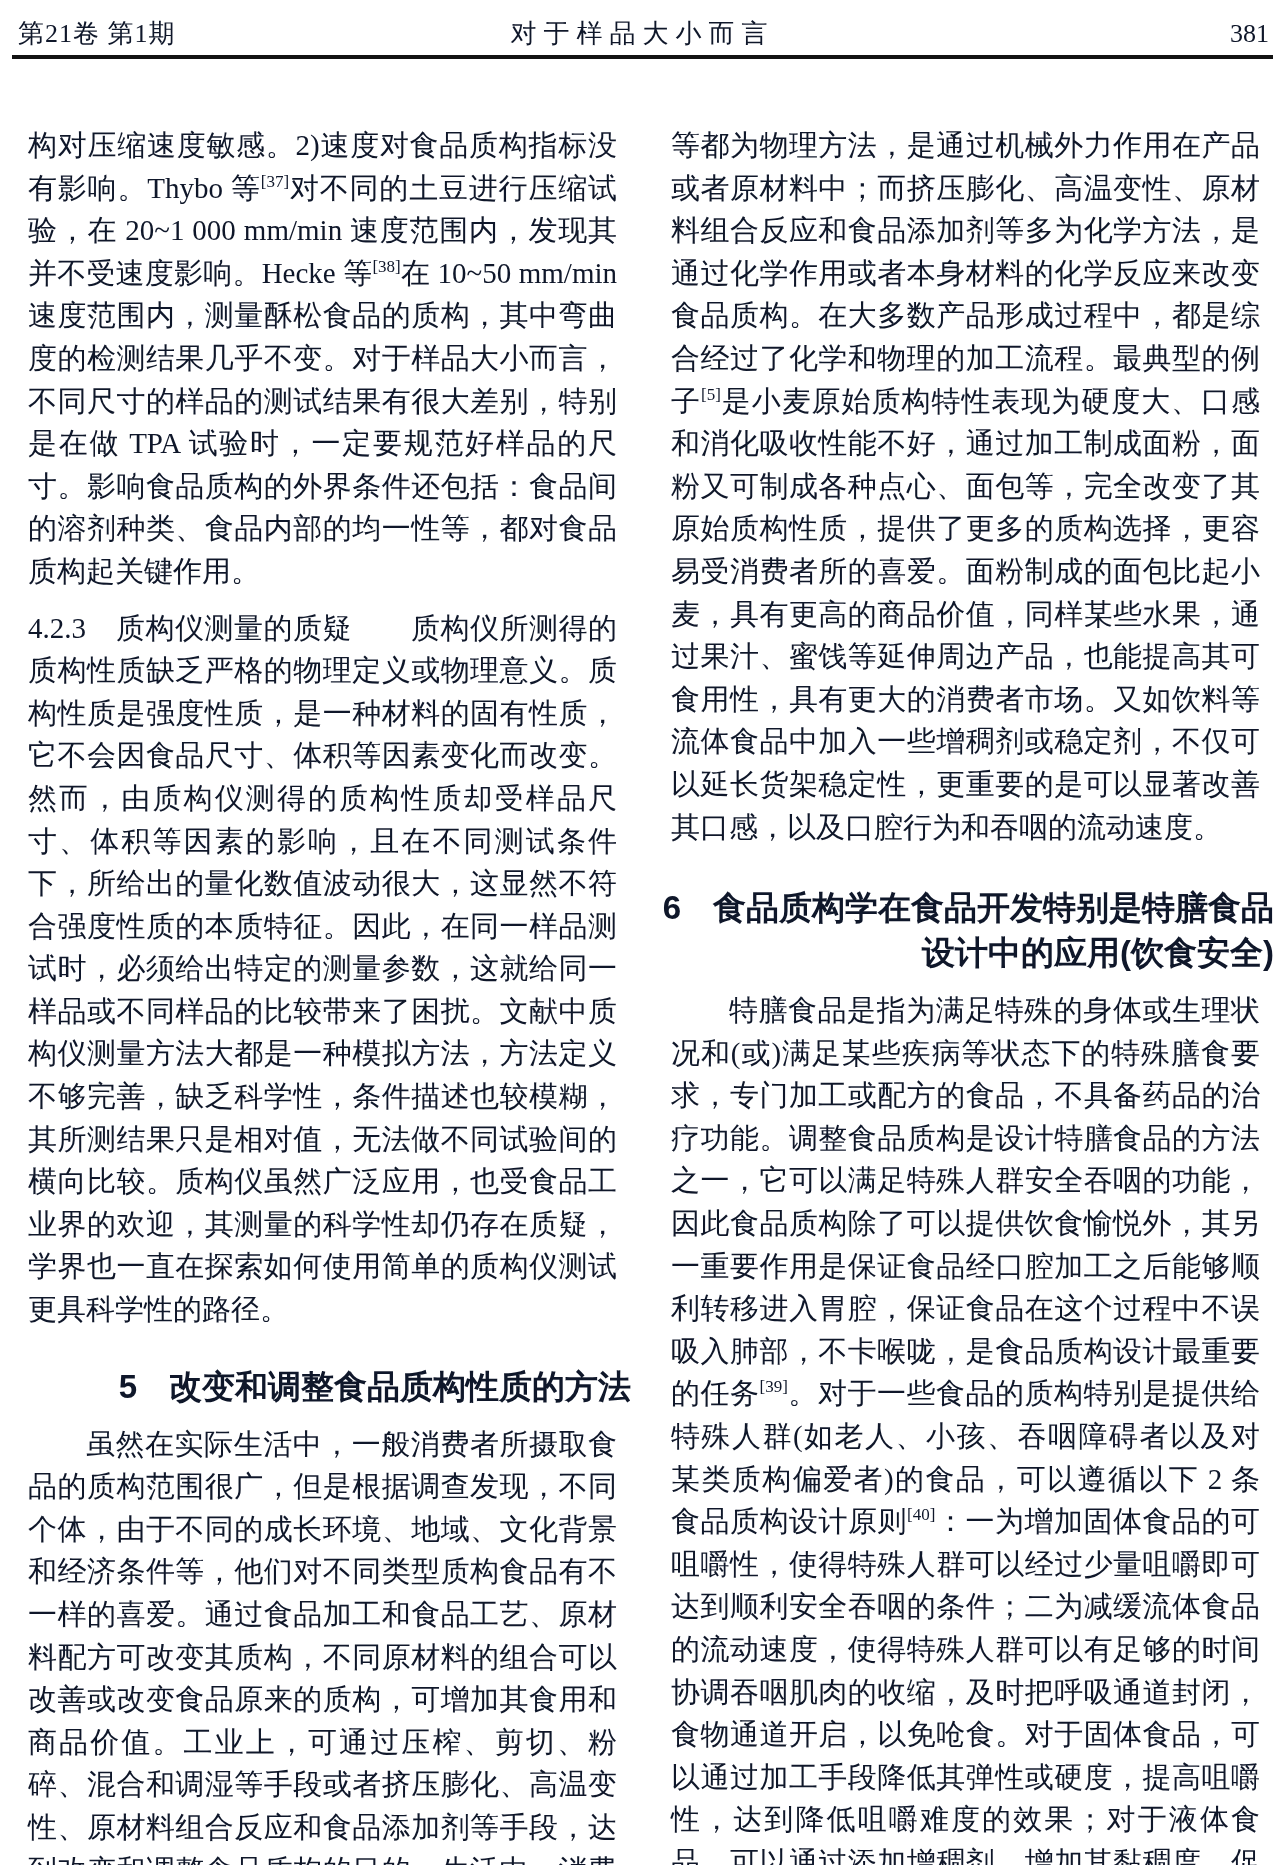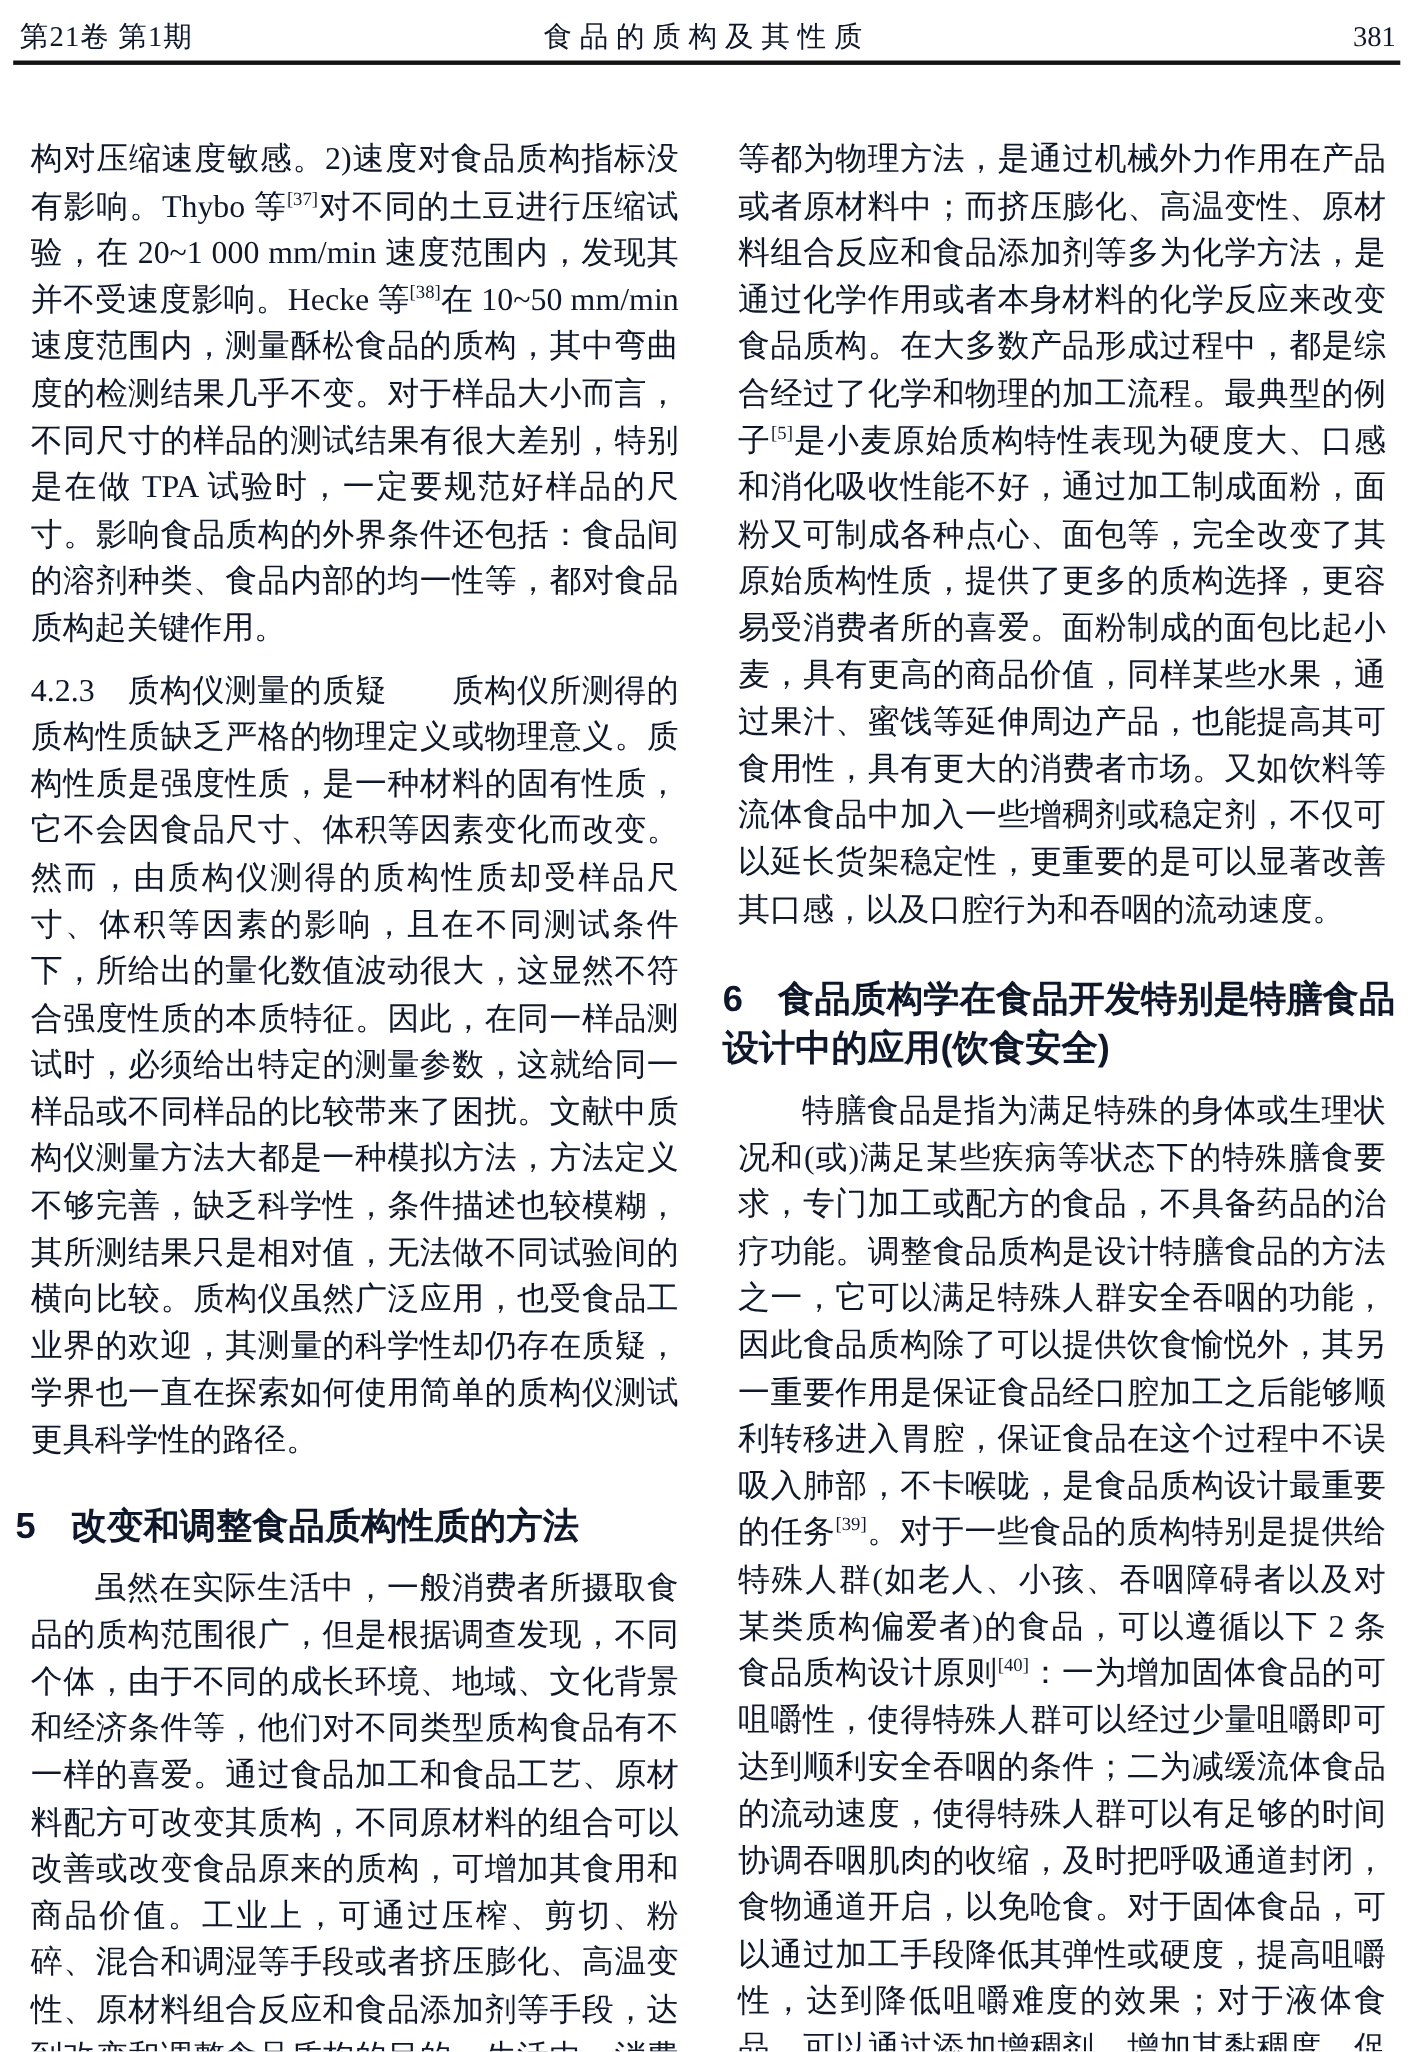--- a/index.html
+++ b/index.html
@@ -46,38 +46,38 @@
   .col-left  { left: 14px; }
   .col-right { left: 657px; }
   .body-p { margin: 14px; }
   .indent { text-indent: 2em; }
   .sec-h {
     font-family: "Liberation Sans", "DejaVu Sans", sans-serif;
     font-weight: 700;
     font-size: 33px;
     line-height: 45px;
     margin: 33px 0 13px 0;
-    text-align: left;
+    text-align: right;
   }
   .col-right .sec-h { margin: 37px 0 9px 0; }
   .sec-num { display: inline-block; margin-right: 32px; }
   sup.ref {
     font-size: 17px;
     line-height: 0;
     vertical-align: super;
   }
 </style>
 </head>
 <body>
 
 <div class="page">
 
   <header class="page-header">
     <span class="hdr-left">第21卷 第1期</span>
-    <span class="hdr-center">食品的质构及其性质</span>
+    <span class="hdr-center">对于样品大小而言</span>
     <span class="hdr-right">381</span>
   </header>
 
   <div class="header-rule"></div>
 
   <section class="col col-left">
     <p class="body-p">构对压缩速度敏感。2)速度对食品质构指标没有影响。Thybo 等<sup class="ref">[37]</sup>对不同的土豆进行压缩试验，在 20~1 000 mm/min 速度范围内，发现其并不受速度影响。Hecke 等<sup class="ref">[38]</sup>在 10~50 mm/min 速度范围内，测量酥松食品的质构，其中弯曲度的检测结果几乎不变。对于样品大小而言，不同尺寸的样品的测试结果有很大差别，特别是在做 TPA 试验时，一定要规范好样品的尺寸。影响食品质构的外界条件还包括：食品间的溶剂种类、食品内部的均一性等，都对食品质构起关键作用。</p>
     <p class="body-p">4.2.3　质构仪测量的质疑　　质构仪所测得的质构性质缺乏严格的物理定义或物理意义。质构性质是强度性质，是一种材料的固有性质，它不会因食品尺寸、体积等因素变化而改变。然而，由质构仪测得的质构性质却受样品尺寸、体积等因素的影响，且在不同测试条件下，所给出的量化数值波动很大，这显然不符合强度性质的本质特征。因此，在同一样品测试时，必须给出特定的测量参数，这就给同一样品或不同样品的比较带来了困扰。文献中质构仪测量方法大都是一种模拟方法，方法定义不够完善，缺乏科学性，条件描述也较模糊，其所测结果只是相对值，无法做不同试验间的横向比较。质构仪虽然广泛应用，也受食品工业界的欢迎，其测量的科学性却仍存在质疑，学界也一直在探索如何使用简单的质构仪测试更具科学性的路径。</p>
     <h2 class="sec-h"><span class="sec-num">5</span><span>改变和调整食品质构性质的方法</span></h2>
     <p class="body-p indent">虽然在实际生活中，一般消费者所摄取食品的质构范围很广，但是根据调查发现，不同个体，由于不同的成长环境、地域、文化背景和经济条件等，他们对不同类型质构食品有不一样的喜爱。通过食品加工和食品工艺、原材料配方可改变其质构，不同原材料的组合可以改善或改变食品原来的质构，可增加其食用和商品价值。工业上，可通过压榨、剪切、粉碎、混合和调湿等手段或者挤压膨化、高温变性、原材料组合反应和食品添加剂等手段，达到改变和调整食品质构的目的。生活中，消费者可通过将大块固体食品变成细颗粒状、高温软化等方法，或者将易流动性液体增稠，以便达到合适的食品质构。压榨、剪切、粉碎、混合和调湿</p>

